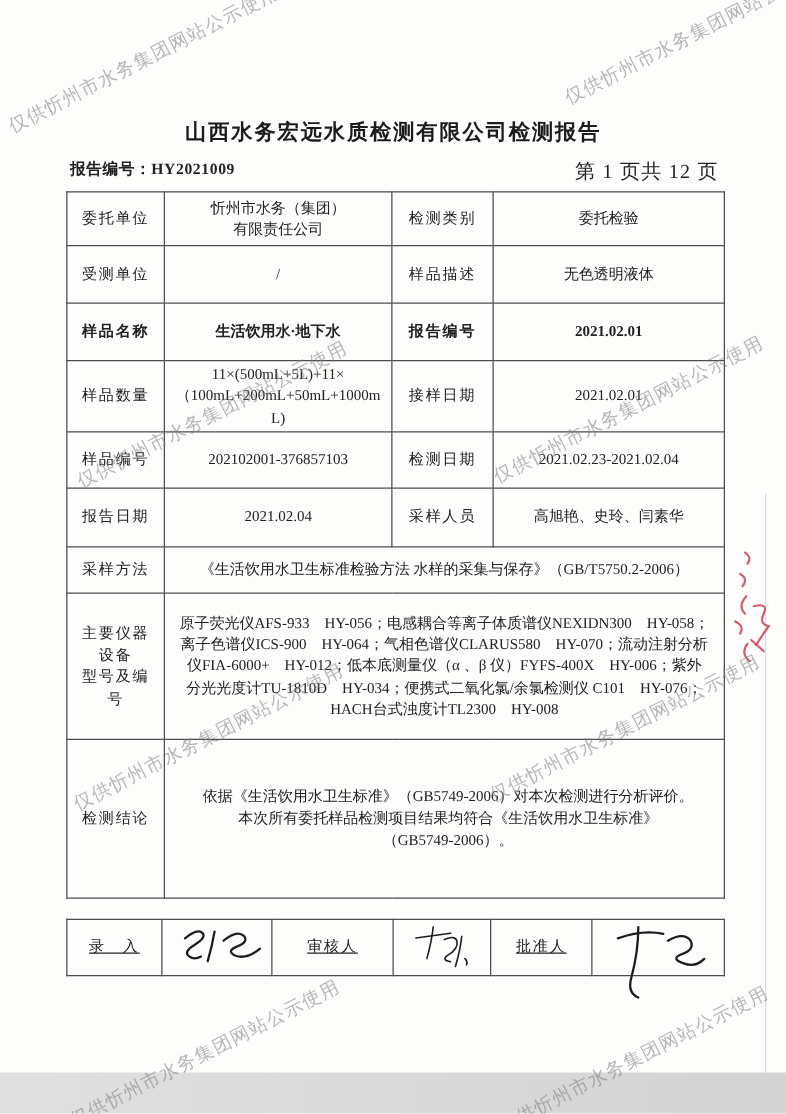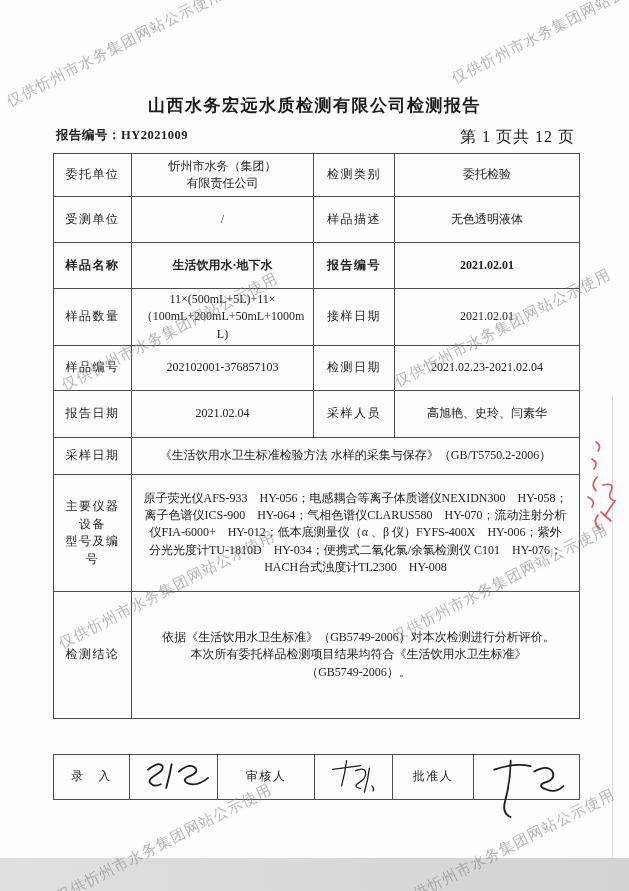--- a/index.html
+++ b/index.html
@@ -10,21 +10,21 @@
   .title{position:absolute;top:94px;left:0;width:629px;text-align:center;
          font-size:17px;font-weight:bold;letter-spacing:1.5px;color:#1c1c1c;}
   .meta{position:absolute;top:127px;left:56px;width:519px;display:flex;
         justify-content:space-between;}
   .report-no{font-size:12.5px;font-weight:bold;letter-spacing:.5px;}
   .page-info{font-size:16px;letter-spacing:1px;}
 
   
   .tbl{position:absolute;left:53px;border-collapse:collapse;table-layout:fixed;width:526px;}
   .tbl-main{top:153px;}
-  .tbl-sign{top:754px;}
+  .tbl-sign{top:735px;text-decoration:underline;}
   .tbl td{border:1px solid #4d4d4d;font-size:12px;text-align:center;vertical-align:middle;
           padding:2px 6px;line-height:1.45;word-break:break-all;}
   .lbl{letter-spacing:1.5px;white-space:pre-line;}
   .pre{white-space:pre-line;}
   .left{text-align:left;padding:6px 9px;}
   .r1 td{height:38px;} .r2 td{height:41px;} .r3 td{height:41px;font-weight:bold;} .r4 td{height:47px;}
   .r5 td{height:40px;} .r6 td{height:42px;} .r7 td{height:32px;} .r8 td{height:48px;}
   .r9 td{height:112px;} .r10 td{height:122px;} .rs td{height:38px;}
   .r10 .left{vertical-align:middle;padding-left:12px;}
 
@@ -119,21 +119,21 @@
       <td class="lbl">检测日期</td>
       <td>2021.02.23-2021.02.04</td>
     </tr>
     <tr class="r6">
       <td class="lbl">报告日期</td>
       <td>2021.02.04</td>
       <td class="lbl">采样人员</td>
       <td>高旭艳、史玲、闫素华</td>
     </tr>
     <tr class="r7">
-      <td class="lbl">采样日期</td>
+      <td class="lbl">采样方法</td>
       <td colspan="3">《生活饮用水卫生标准检验方法 水样的采集与保存》（GB/T5750.2-2006）</td>
     </tr>
     <tr class="r9">
       <td class="lbl">主要仪器设备
 型号及编号</td>
       <td colspan="3" class="pre left">原子荧光仪AFS-933　HY-056；电感耦合等离子体质谱仪NEXIDN300　HY-058；
 离子色谱仪ICS-900　HY-064；气相色谱仪CLARUS580　HY-070；流动注射分析
 仪FIA-6000+　HY-012；低本底测量仪（α 、β 仪）FYFS-400X　HY-006；紫外
 分光光度计TU-1810D　HY-034；便携式二氧化氯/余氯检测仪 C101　HY-076；
 HACH台式浊度计TL2300　HY-008</td>

